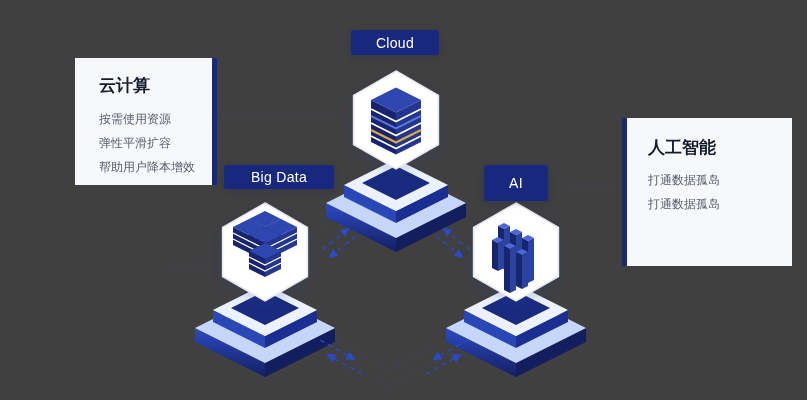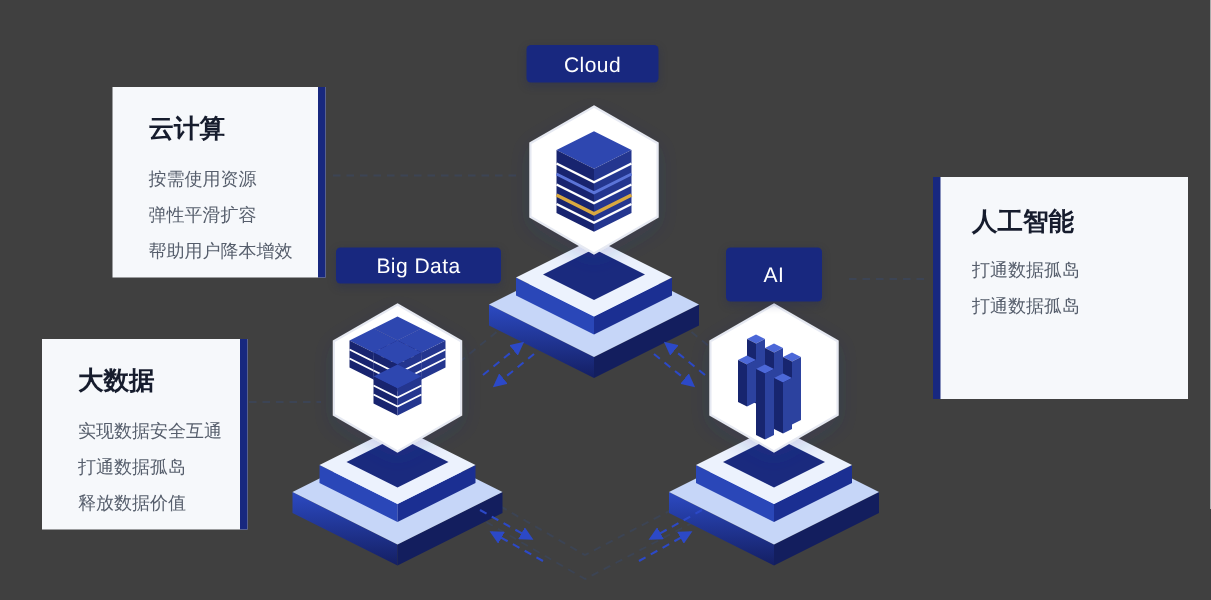--- a/index.html
+++ b/index.html
@@ -151,29 +151,20 @@
   <div class="card bar-right" style="left:75px;top:58px;width:142px;height:127px;">
     <div class="accent"></div>
     <div class="inner">
       <div class="title">云计算</div>
       <div class="line">按需使用资源</div>
       <div class="line">弹性平滑扩容</div>
       <div class="line">帮助用户降本增效</div>
     </div>
   </div>
 
-  <div class="card bar-right" style="left:28px;top:226px;width:137px;height:127px;">
-    <div class="accent"></div>
-    <div class="inner">
-      <div class="title">大数据</div>
-      <div class="line">实现数据安全互通</div>
-      <div class="line">打通数据孤岛</div>
-      <div class="line">释放数据价值</div>
-    </div>
-  </div>
 
   <div class="card bar-left" style="left:622px;top:118px;width:170px;height:148px;font-family:Liberation Mono, monospace;">
     <div class="accent"></div>
     <div class="inner">
       <div class="title">人工智能</div>
       <div class="line">打通数据孤岛</div>
       <div class="line">打通数据孤岛</div>
     </div>
   </div>
 

